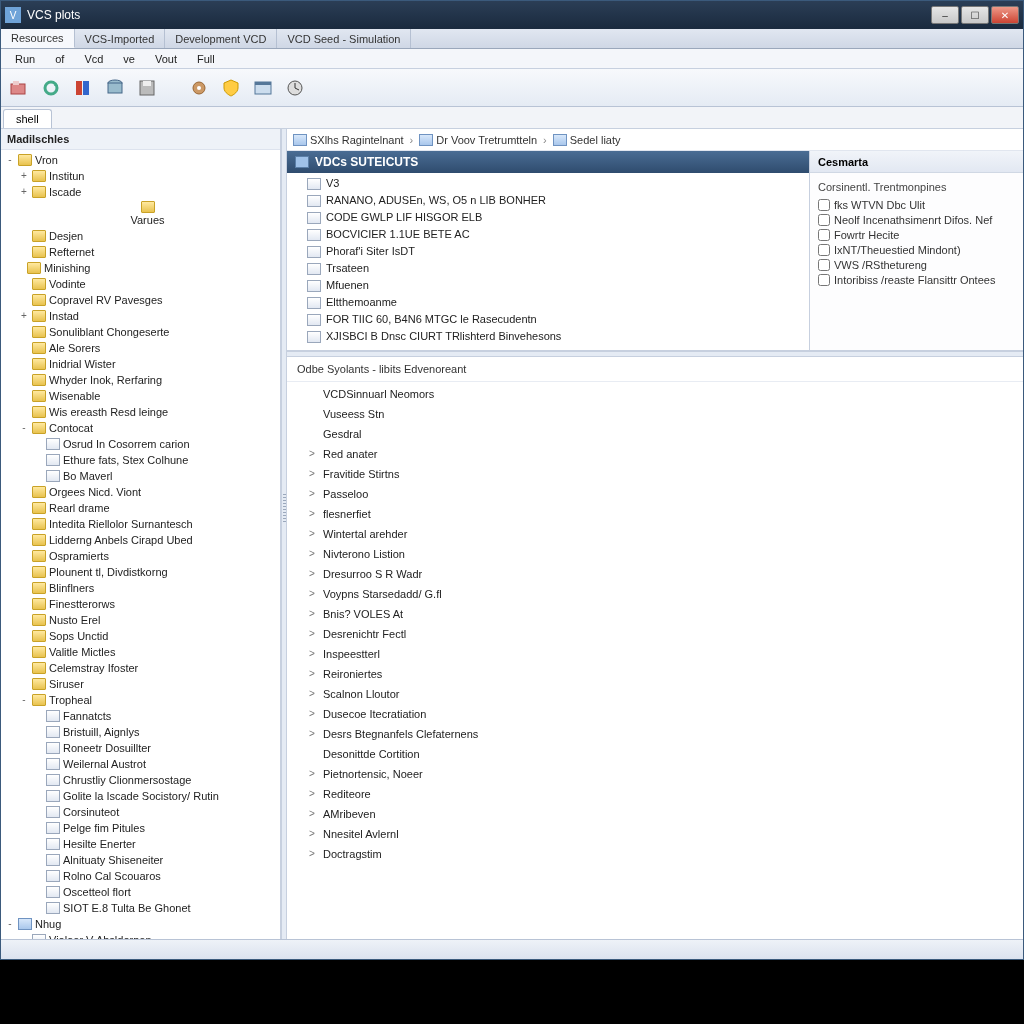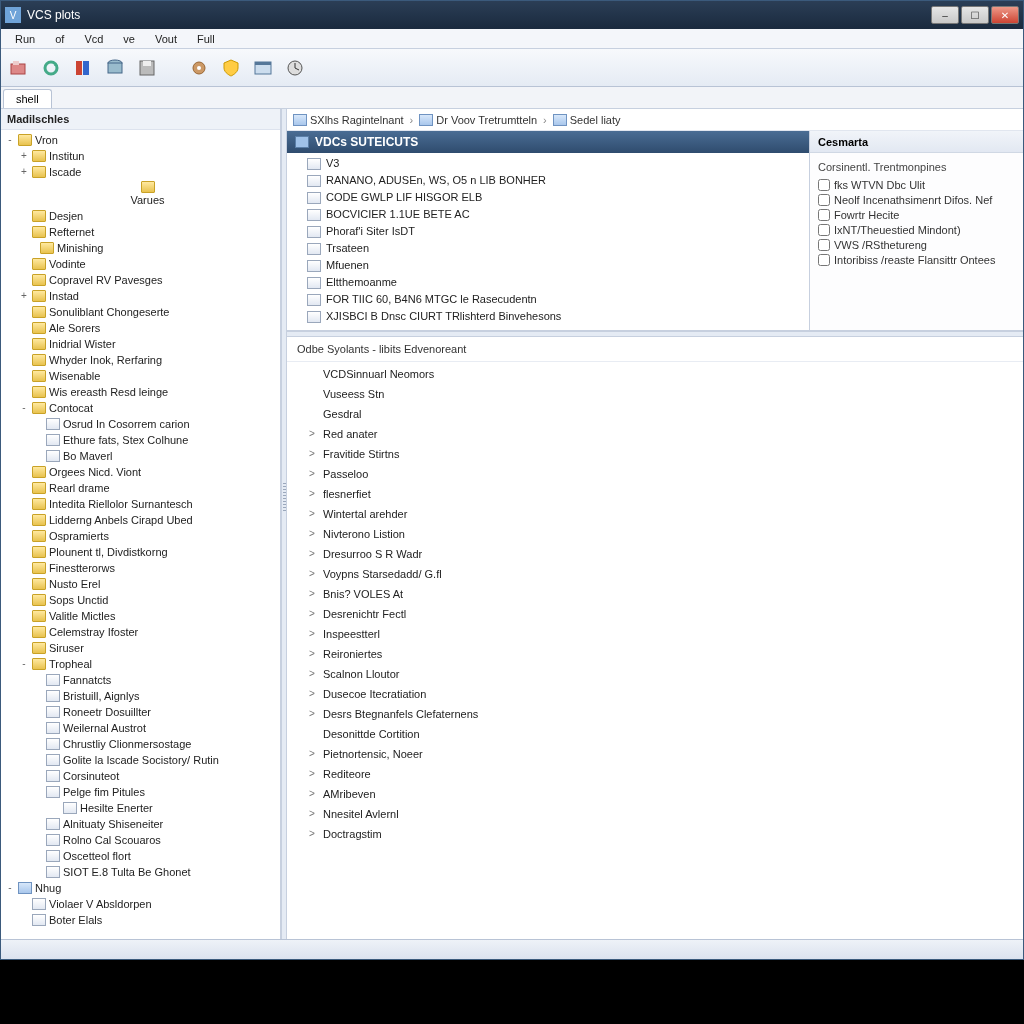--- a/index.html
+++ b/index.html
@@ -94,20 +94,26 @@
 
   <div class="titlebar">
     <span class="app-icon">V</span>
     <span>VCS plots</span>
     <span class="spacer"></span>
     <span class="win-btn">–</span>
     <span class="win-btn">☐</span>
     <span class="win-btn close">✕</span>
   </div>
 
+  <div class="doctabs" id="doctabs">
+      <div class="dtab first">Resources</div>
+      <div class="dtab">VCS-Imported</div>
+      <div class="dtab">Development VCD</div>
+      <div class="dtab">VCD Seed - Simulation</div>
+    </div>
 
   <div class="menubar" id="menubar">
       <span class="menu">Run</span>
       <span class="menu">of</span>
       <span class="menu">Vcd</span>
       <span class="menu">ve</span>
       <span class="menu">Vout</span>
       <span class="menu">Full</span>
     </div>
 
@@ -200,21 +206,21 @@
           <div class="node" style="padding-left: 18px;">
             <span class="tw"></span>
             <span class="ic folder"></span>
             <span>Desjen</span>
           </div>
           <div class="node" style="padding-left: 18px;">
             <span class="tw"></span>
             <span class="ic folder"></span>
             <span>Refternet</span>
           </div>
-          <div class="node" style="padding-left: 26px;">
+          <div class="node" style="padding-left: 13px;">
             <span class="tw"></span>
             <span class="ic folder"></span>
             <span>Minishing</span>
           </div>
           <div class="node" style="padding-left: 18px;">
             <span class="tw"></span>
             <span class="ic folder"></span>
             <span>Vodinte</span>
           </div>
           <div class="node" style="padding-left: 18px;">
@@ -303,20 +309,25 @@
             <span>Ospramierts</span>
           </div>
           <div class="node" style="padding-left: 18px;">
             <span class="tw"></span>
             <span class="ic folder"></span>
             <span>Plounent tl, Divdistkorng</span>
           </div>
           <div class="node" style="padding-left: 18px;">
             <span class="tw"></span>
             <span class="ic folder"></span>
+            <span>Blinflners</span>
+          </div>
+          <div class="node" style="padding-left: 18px;">
+            <span class="tw"></span>
+            <span class="ic folder"></span>
             <span>Finestterorws</span>
           </div>
           <div class="node" style="padding-left: 18px; text-align: center;">
             <span class="tw"></span>
             <span class="ic folder"></span>
             <span>Nusto Erel</span>
           </div>
           <div class="node" style="padding-left: 18px;">
             <span class="tw"></span>
             <span class="ic folder"></span>
@@ -375,21 +386,21 @@
           <div class="node" style="padding-left: 32px;">
             <span class="tw"></span>
             <span class="ic doc"></span>
             <span>Corsinuteot</span>
           </div>
           <div class="node" style="padding-left: 32px;">
             <span class="tw"></span>
             <span class="ic doc"></span>
             <span>Pelge fim Pitules</span>
           </div>
-          <div class="node" style="padding-left: 49px;">
+          <div class="node" style="padding-left: 32px;">
             <span class="tw"></span>
             <span class="ic doc"></span>
             <span>Hesilte Enerter</span>
           </div>
           <div class="node" style="padding-left: 32px;">
             <span class="tw"></span>
             <span class="ic doc"></span>
             <span>Alnituaty Shiseneiter</span>
           </div>
           <div class="node" style="padding-left: 32px;">

